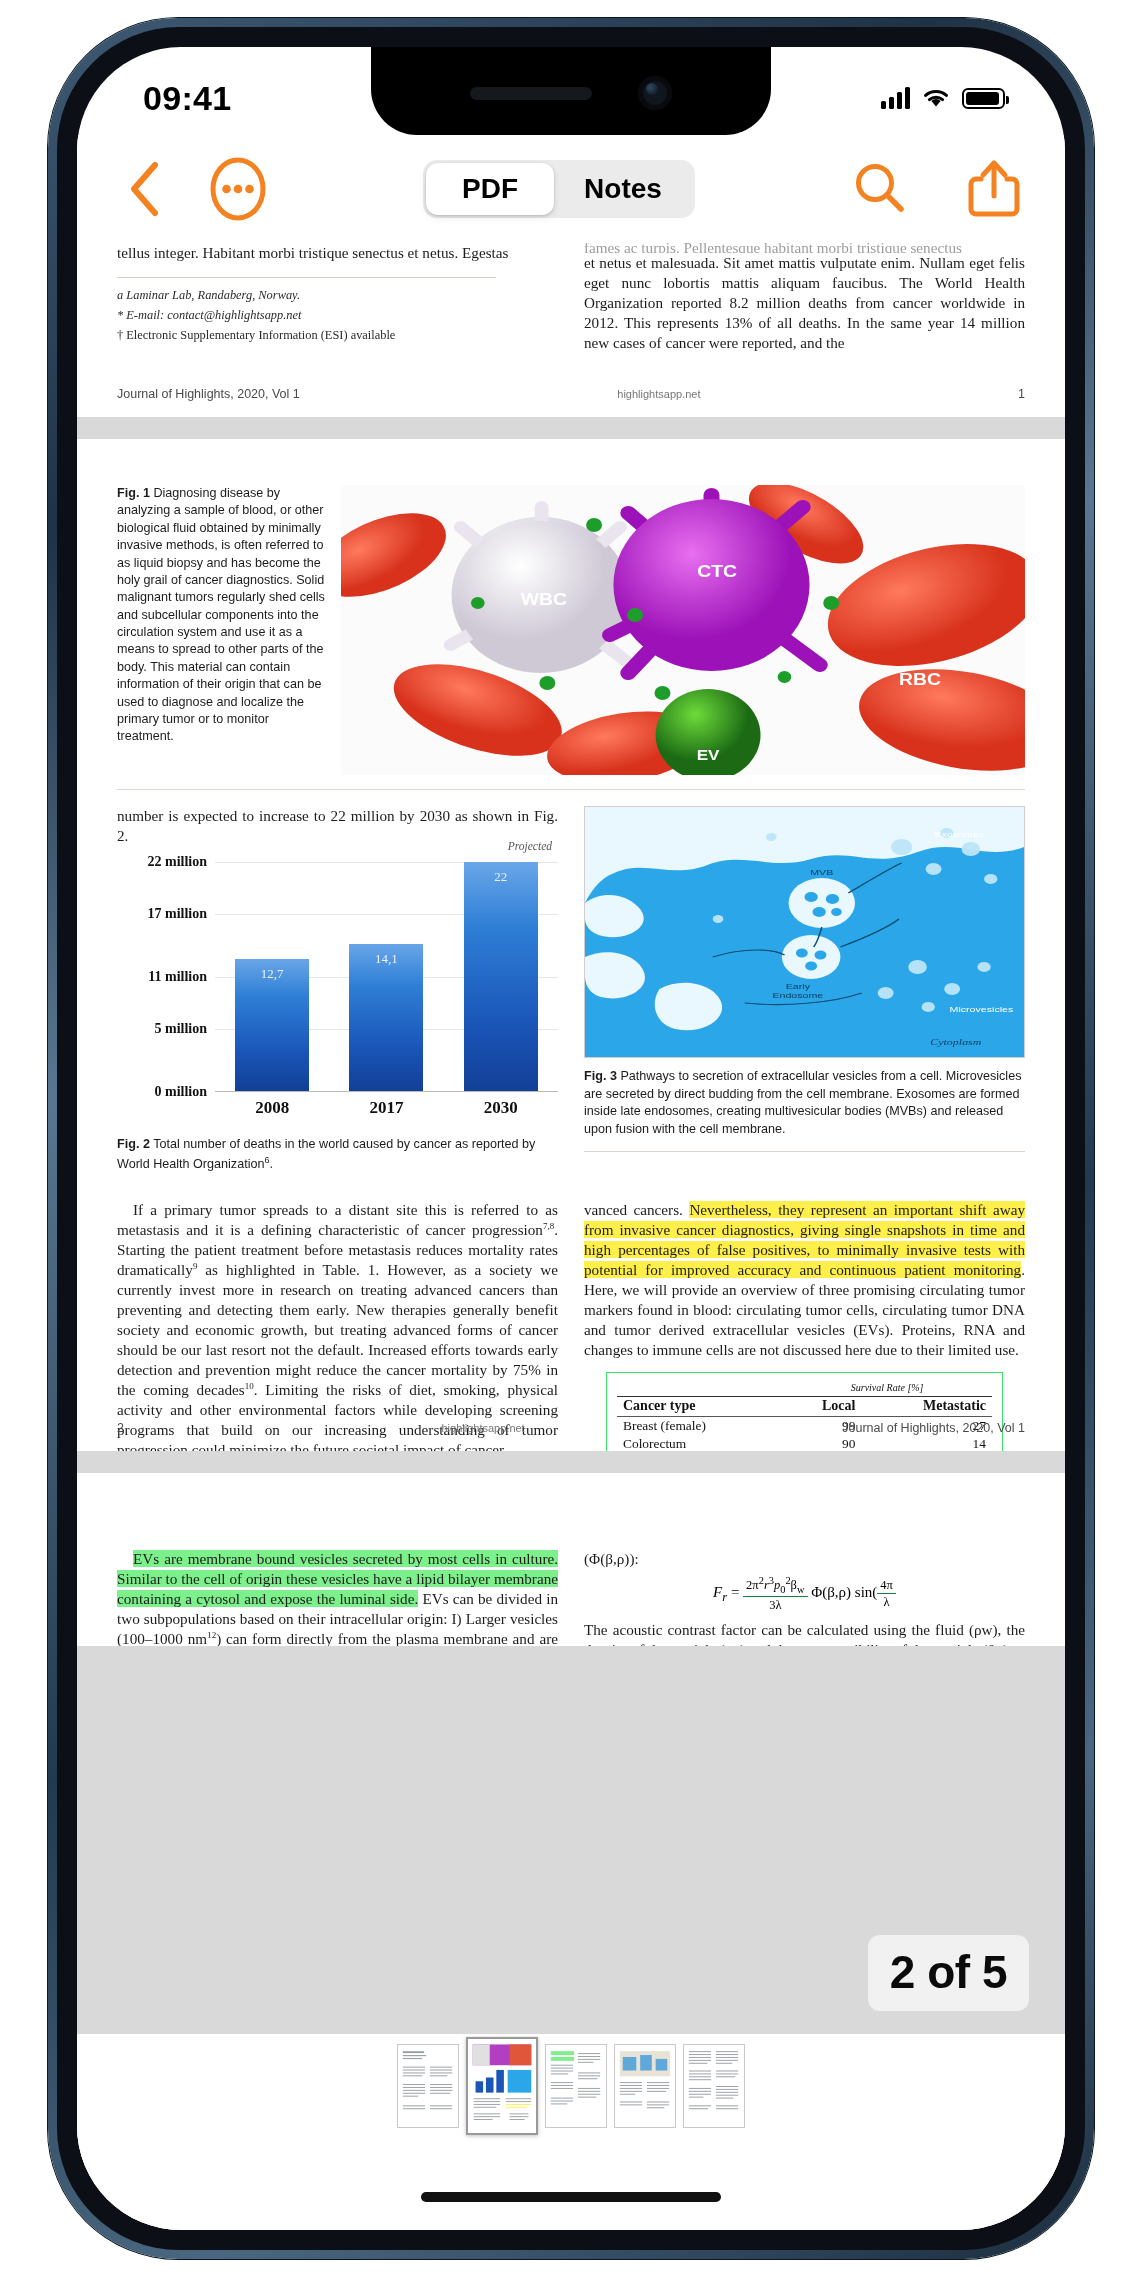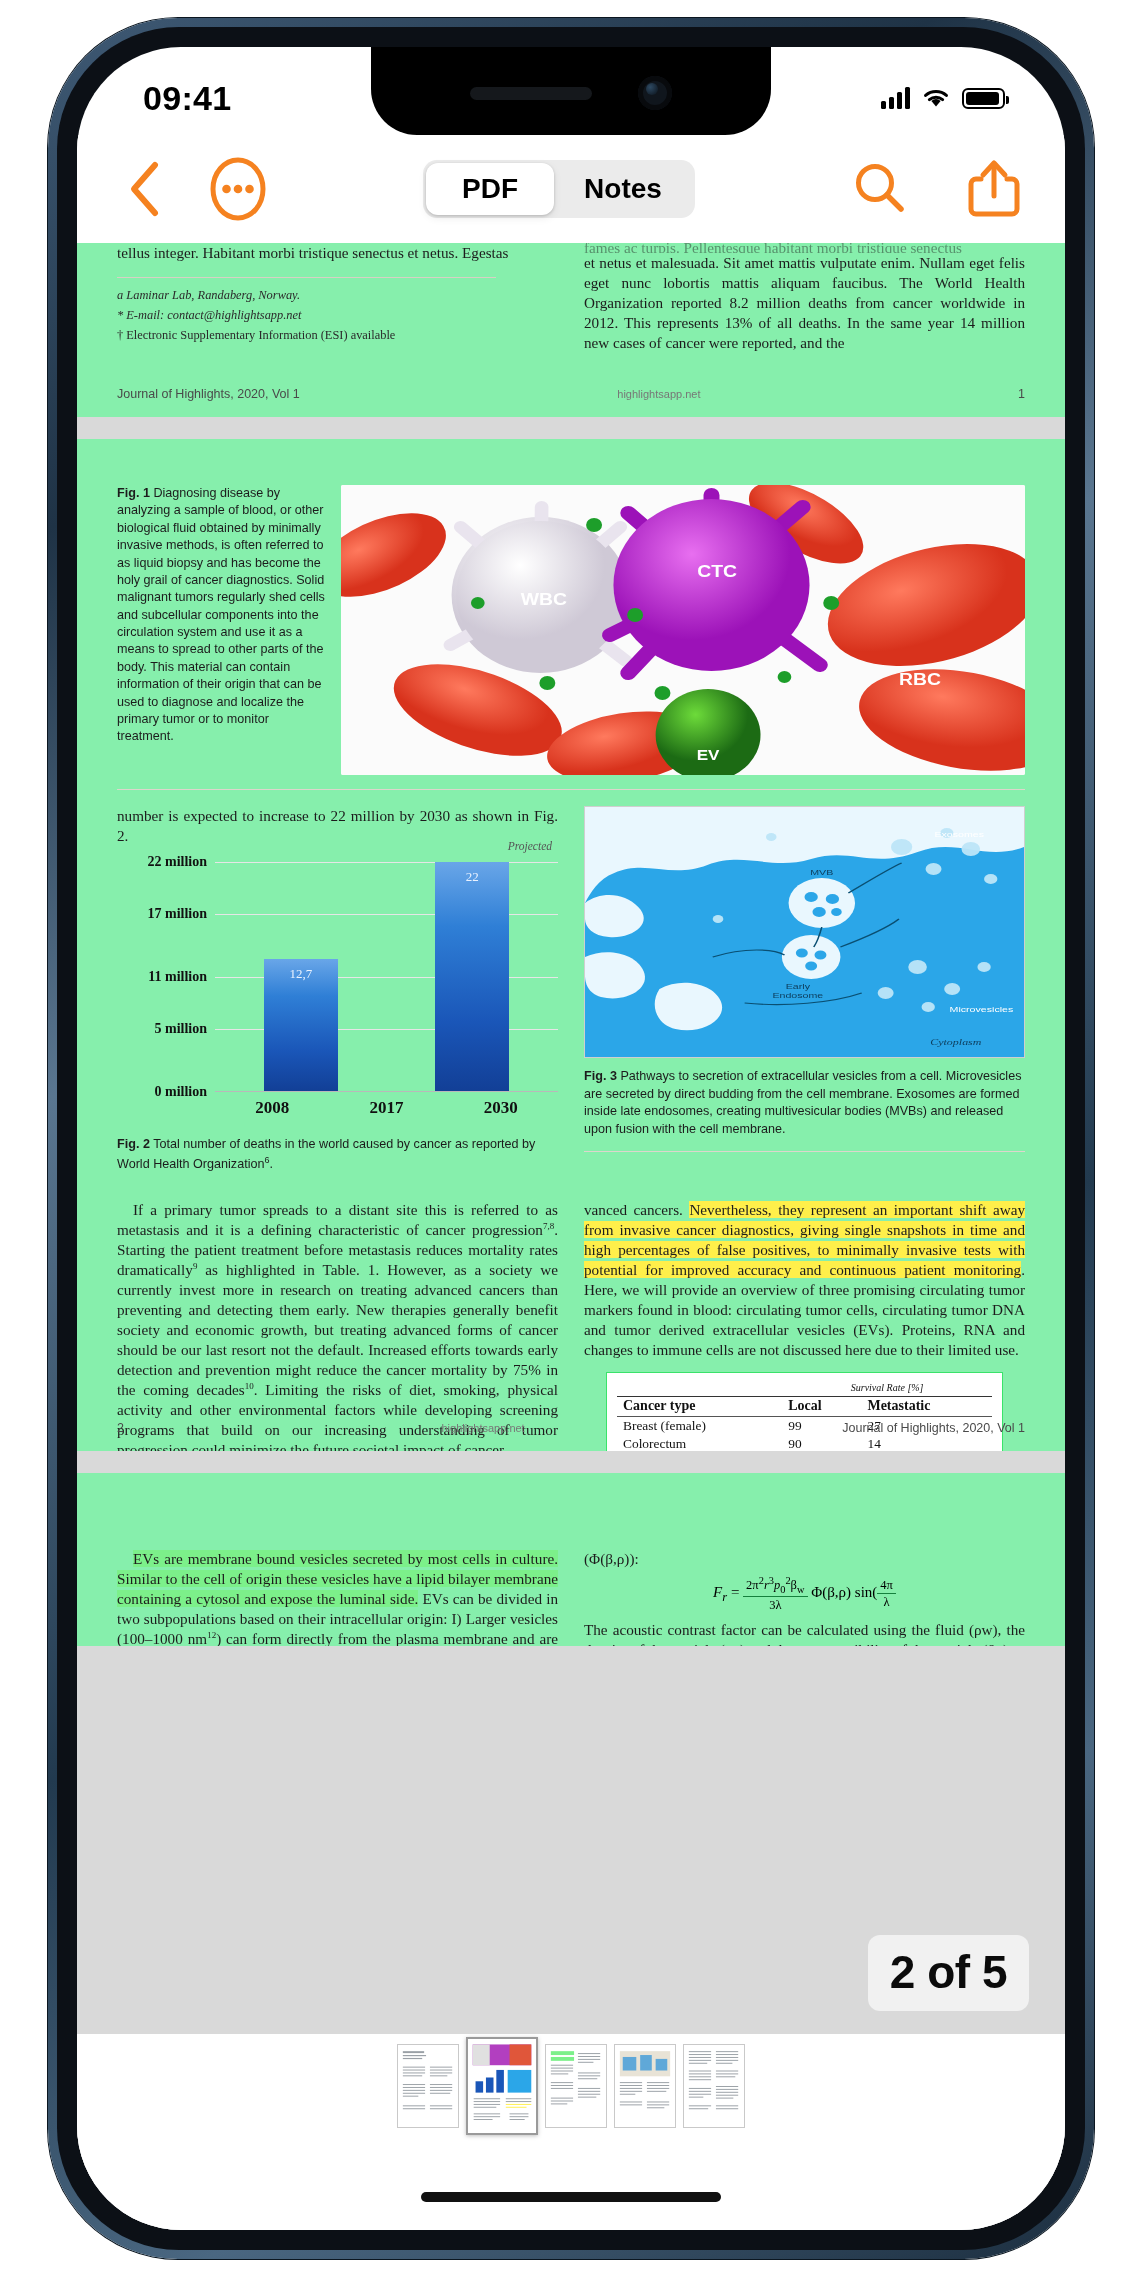--- a/index.html
+++ b/index.html
@@ -100,21 +100,21 @@
     padding: 0 30px; font-size: 28px; font-weight: 600; color:#000;
     border-radius: 12px; cursor: pointer; min-width: 128px;
   }
   .seg.active { background: #ffffff; box-shadow: 0 1px 3px rgba(0,0,0,.18), 0 3px 8px rgba(0,0,0,.08); }
 
   
   .docarea {
     position: absolute; top: 196px; left: 0; right: 0; bottom: 0;
     background: #d9d9d9; overflow: hidden;
   }
-  .pdfpage { background:#86efac; position:relative; }
+  .pdfpage { background:#ffffff; position:relative; }
   .pgap { height: 22px; background: #d9d9d9; }
 
   
   .p1 { height: 174px; padding: 0 40px; position: relative; overflow: hidden; }
   .col2 { display: flex; gap: 26px; }
   .col { flex: 1; }
   .body-txt { font-family:"Liberation Serif",serif; font-size: 15.2px; line-height: 1.32; text-align: justify; color:#1c1c1c; }
   .fn { font-family:"Liberation Serif",serif; font-size: 12.4px; color:#2a2a2a; font-style: italic; line-height:1.6;}
   .fn.nb { font-style: normal; }
   .rule { height:1px; background:#d8d0c4; margin: 14px 0 8px 0; width: 86%; }
@@ -170,21 +170,21 @@
   mark.g { background: #7cf08a; color: inherit; padding: 0; }
 
   
   .tblbox { border: 1.6px solid #3ae36a; padding: 8px 10px 6px 10px; margin: 12px 22px 0 22px; background:#fff; }
   table.t1 { border-collapse: collapse; width: 100%; font-family:"Liberation Serif",serif; color:#111; }
   table.t1 td, table.t1 th { padding: 1px 6px; font-size: 13.4px; }
   .t1 .srhead { font-style: italic; font-weight:400; text-align:center; font-size:10px; padding-bottom:1px;}
   .t1 .srline td { border-bottom: 1.1px solid #333; height:2px; padding:0; }
   .t1 .hdr td { font-weight: 700; font-size: 14px; }
   .t1 .hdrline td { border-bottom: 1.1px solid #555; height:2px; padding:0; }
-  .t1 .num { text-align:left; }
+  .t1 .num { text-align:right; }
 
   
   .p3 { padding: 46px 40px 0 40px; height: 173px; overflow:hidden; position:relative; }
   .formula { text-align:center; font-family:"Liberation Serif",serif; font-size: 15px; margin: 6px 0 8px 0; }
   .frac { display:inline-block; vertical-align:middle; text-align:center; font-size: 12.5px; line-height:1.12; }
   .frac .n { display:block; border-bottom:1px solid #15803d; padding: 0 3px 1px 3px; }
   .frac .d { display:block; padding-top:1px; }
   .ital { font-style: italic; }
 
   
@@ -408,20 +408,23 @@
                     <div class="plot">
                       <div class="gl" style="top:0%"></div>
                       <div class="gl" style="top:22.7%"></div>
                       <div class="gl" style="top:50%"></div>
                       <div class="gl" style="top:72.7%"></div>
                       <div class="projected">Projected</div>
                       <div class="bars-area">
                         <div class="bar" style="height:57.7%">
                           <span class="vlab">12,7</span>
                         </div>
+                        <div class="bar" style="height:64.1%">
+                          <span class="vlab">14,1</span>
+                        </div>
                         <div class="bar" style="height:100%">
                           <span class="vlab">22</span>
                         </div>
                       </div>
                     </div>
                   </div>
                   <div class="xlabels">
                     <span>2008</span>
                     <span>2017</span>
                     <span>2030</span>

